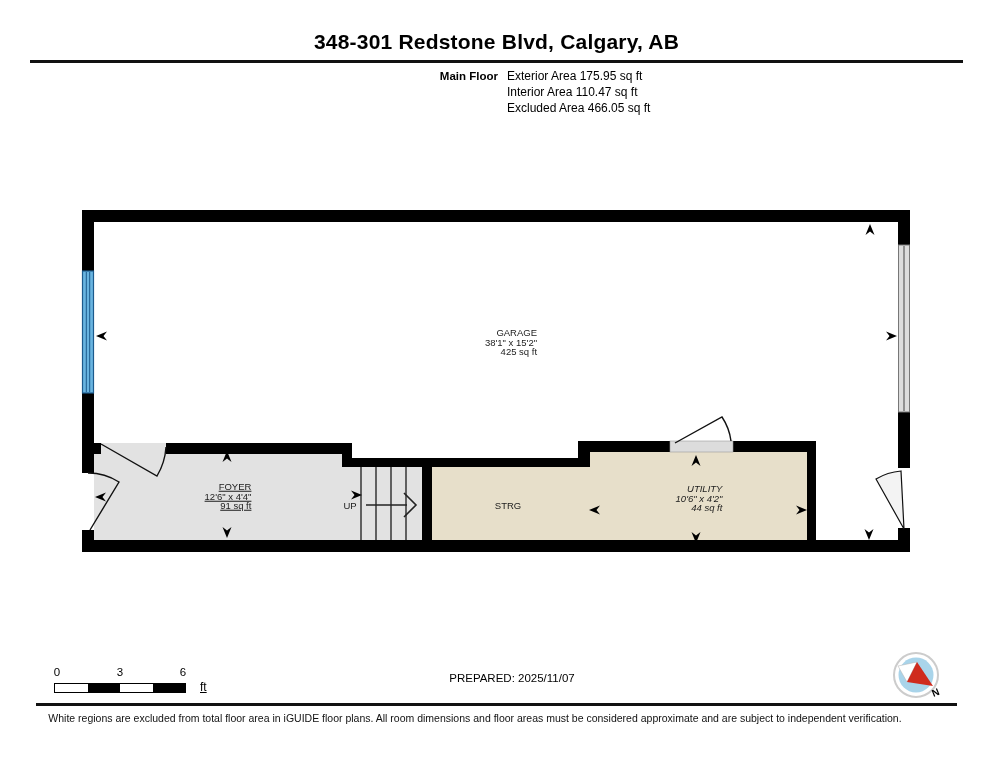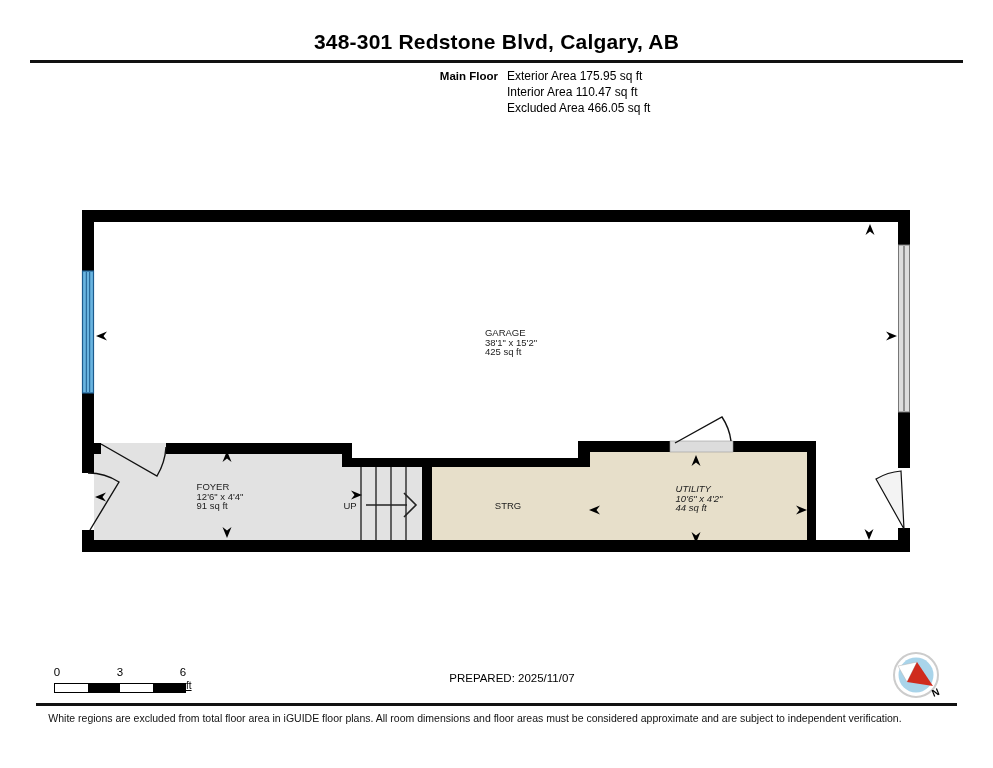--- a/index.html
+++ b/index.html
@@ -4,30 +4,30 @@
 <style>
   html,body{margin:0;padding:0;background:#fff;}
   body{width:993px;height:768px;position:relative;overflow:hidden;
        font-family:"Liberation Sans",sans-serif;color:#000;}
   .abs{position:absolute;}
   .title{top:30px;left:0;width:993px;text-align:center;font-size:21px;font-weight:bold;letter-spacing:.2px;}
   .title-rule{top:60px;left:30px;width:933px;height:3px;background:#111;}
   .floor-label{top:68px;left:330px;width:168px;text-align:right;font-size:11.5px;font-weight:bold;line-height:16px;}
   .stat-list{top:68px;left:507px;font-size:12px;line-height:16px;}
   .plan-svg{top:0;left:0;}
-  .room-label{transform:translate(-50%,-50%);text-align:left;font-size:9.5px;line-height:9.5px;
+  .room-label{transform:translate(-50%,-50%);text-align:right;font-size:9.5px;line-height:9.5px;
               color:#1c1c1c;white-space:nowrap;}
   .room-label span{display:block;}
   .up-label{transform:translate(-50%,-50%);font-size:9.5px;color:#1c1c1c;}
   .tick{transform:translateX(-50%);font-size:11.5px;}
   .bar{left:54px;top:683px;width:130px;height:8px;border:1px solid #000;display:flex;}
   .bar div{flex:1;}
   .seg-w{background:#fff;}
   .seg-b{background:#000;}
-  .unit{left:186px;top:680px;font-size:10px;text-decoration:underline;}
+  .unit{left:200px;top:680px;font-size:12px;text-decoration:underline;}
   .prepared{top:672px;left:0;width:1024px;text-align:center;font-size:11.5px;}
   .footer-rule{top:703px;left:36px;width:921px;height:3px;background:#111;}
   .disclaimer{top:712px;left:0;width:950px;text-align:center;font-size:10.5px;color:#111;}
   .north{top:687px;left:932px;font-size:10px;font-weight:bold;transform:rotate(-22deg);}
   .wall{fill:#000;}
 </style>
 </head>
 <body>
 
 <div class="abs title">348-301 Redstone Blvd, Calgary, AB</div>
@@ -103,21 +103,21 @@
     <path d="M0 0 L-11 -4.5 L-7.5 0 L-11 4.5 Z" transform="translate(696,455) rotate(-90)"></path>
     <path d="M0 0 L-11 -4.5 L-7.5 0 L-11 4.5 Z" transform="translate(696,543) rotate(90)"></path>
   </g>
 </svg>
 
 <div class="abs room-label" style="left:511px;top:342px;">
   <span>GARAGE</span>
   <span>38'1" x 15'2"</span>
   <span>425 sq ft</span>
 </div>
-<div class="abs room-label" style="left:220px;top:496px;">
+<div class="abs room-label" style="left:228px;top:496px;text-decoration:underline;">
   <span>FOYER</span>
   <span>12'6" x 4'4"</span>
   <span>91 sq ft</span>
 </div>
 <div class="abs room-label" style="left:508px;top:506px;">
   <span>STRG</span>
 </div>
 <div class="abs room-label" style="left:699px;top:498px;font-style:italic;">
   <span>UTILITY</span>
   <span>10'6" x 4'2"</span>

